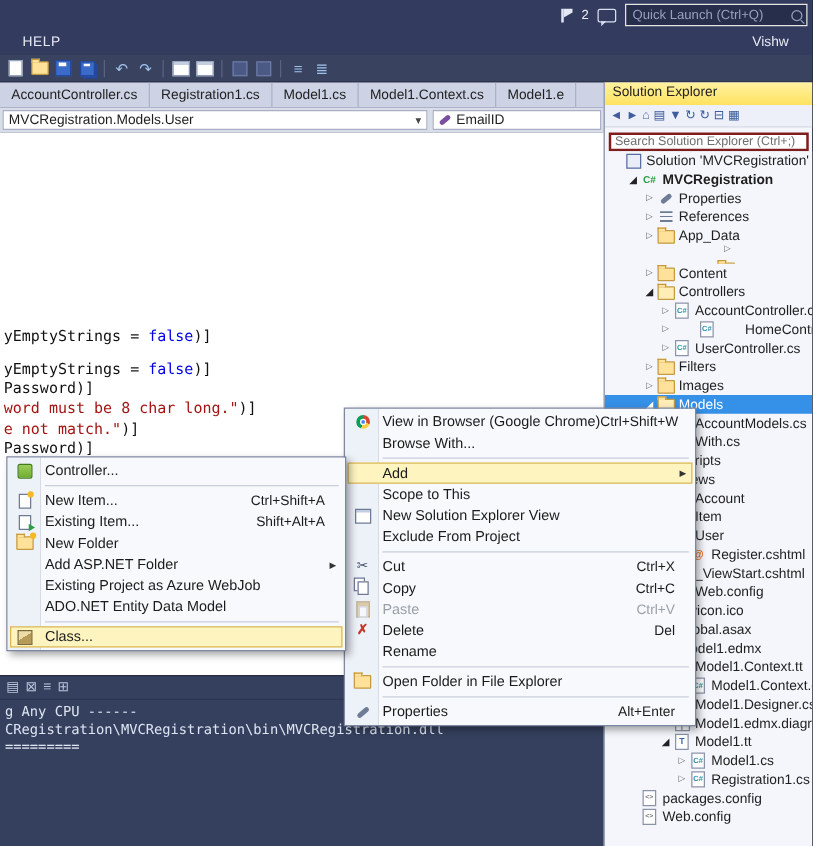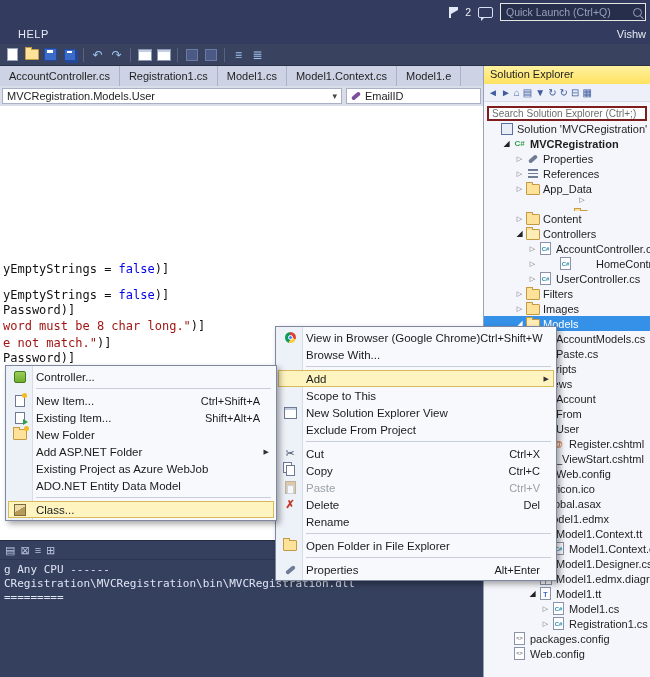--- a/index.html
+++ b/index.html
@@ -15,21 +15,21 @@
   .bubble{position:relative;width:13px;height:9px;border:1px solid #D9DEF0;border-radius:2px;display:inline-block;}
   .bubble::after{content:"";position:absolute;left:2px;bottom:-4px;border-left:0px solid transparent;border-right:4px solid transparent;border-top:4px solid #D9DEF0;}
   .quicklaunch{display:flex;align-items:center;width:138px;height:16px;background:#262E4C;border:1px solid #e5e5e5;padding:0 3px;}
   .qlinput{flex:1;background:transparent;border:none;outline:none;color:#C8D0E4;font-size:10.5px;font-family:"Liberation Sans",sans-serif;min-width:0;}
   .qlinput::placeholder{color:#97A0BC;}
   .mag{position:relative;width:7px;height:7px;border:1px solid #97A0BC;border-radius:50%;flex:0 0 auto;}
   .mag::after{content:"";position:absolute;right:-3px;bottom:-2px;width:4px;height:1px;background:#97A0BC;transform:rotate(45deg);}
 
   .menubar{position:absolute;left:0;top:24px;width:650px;height:20px;background:#333C5E;}
   .menuitem{position:absolute;left:18px;top:4px;color:#E8EBF5;font-size:11px;letter-spacing:.5px;}
-  .username{position:absolute;right:4px;top:4px;color:#E8EBF5;font-size:11px;}
+  .username{position:absolute;right:19px;top:4px;color:#E8EBF5;font-size:11px;}
 
   .vstoolbar{position:absolute;left:0;top:44px;width:650px;height:22px;background:#39425F;border-bottom:1px solid #2A3146;display:flex;align-items:center;gap:2px;padding-left:4px;box-sizing:border-box;}
   .ti{width:17px;height:17px;display:flex;align-items:center;justify-content:center;}
   .tsep{width:1px;height:14px;background:#586284;margin:0 3px;}
   .tglyph{font-size:12px;color:#9FC2EE;line-height:1;}
   .tic-new-file{width:9px;height:11px;background:#fff;border:1px solid #9AA6C0;}
   .tic-open-folder{position:relative;width:12px;height:9px;background:#FFE29A;border:1px solid #C49A42;border-radius:1px;}
   .tic-open-folder::before{content:"";position:absolute;left:-1px;top:-3px;width:5px;height:2px;background:#FFE29A;border:1px solid #C49A42;border-bottom:none;}
   .tic-save{position:relative;width:11px;height:11px;background:#3A6BC8;border:1px solid #23479C;}
   .tic-save::after{content:"";position:absolute;left:2px;top:1px;width:6px;height:3px;background:#fff;}
@@ -384,21 +384,21 @@
           </span>
           <span class="tlabel">AccountModels.cs</span>
         </div>
         <div class="trow" style="padding-left: 43px;">
           <span class="tarrow">▷</span>
           <span class="ticw">
             <span class="tic t-cs">
               <span class="tletter">C#</span>
             </span>
           </span>
-          <span class="tlabel">Paste.cs</span>
+          <span class="tlabel">With.cs</span>
         </div>
         <div class="trow" style="padding-left: 30px;">
           <span class="tarrow">▷</span>
           <span class="ticw">
             <span class="tic t-folder"></span>
           </span>
           <span class="tlabel">Scripts</span>
         </div>
         <div class="trow" style="padding-left: 30px;">
           <span class="tarrow exp">◢</span>
@@ -412,21 +412,21 @@
           <span class="ticw">
             <span class="tic t-folder"></span>
           </span>
           <span class="tlabel">Account</span>
         </div>
         <div class="trow" style="padding-left: 43px;">
           <span class="tarrow">▷</span>
           <span class="ticw">
             <span class="tic t-folder"></span>
           </span>
-          <span class="tlabel">From</span>
+          <span class="tlabel">Item</span>
         </div>
         <div class="trow" style="padding-left: 43px;">
           <span class="tarrow exp">◢</span>
           <span class="ticw">
             <span class="tic t-folder-open"></span>
           </span>
           <span class="tlabel">User</span>
         </div>
         <div class="trow" style="padding-left: 56px;">
           <span class="tarrow"></span>

